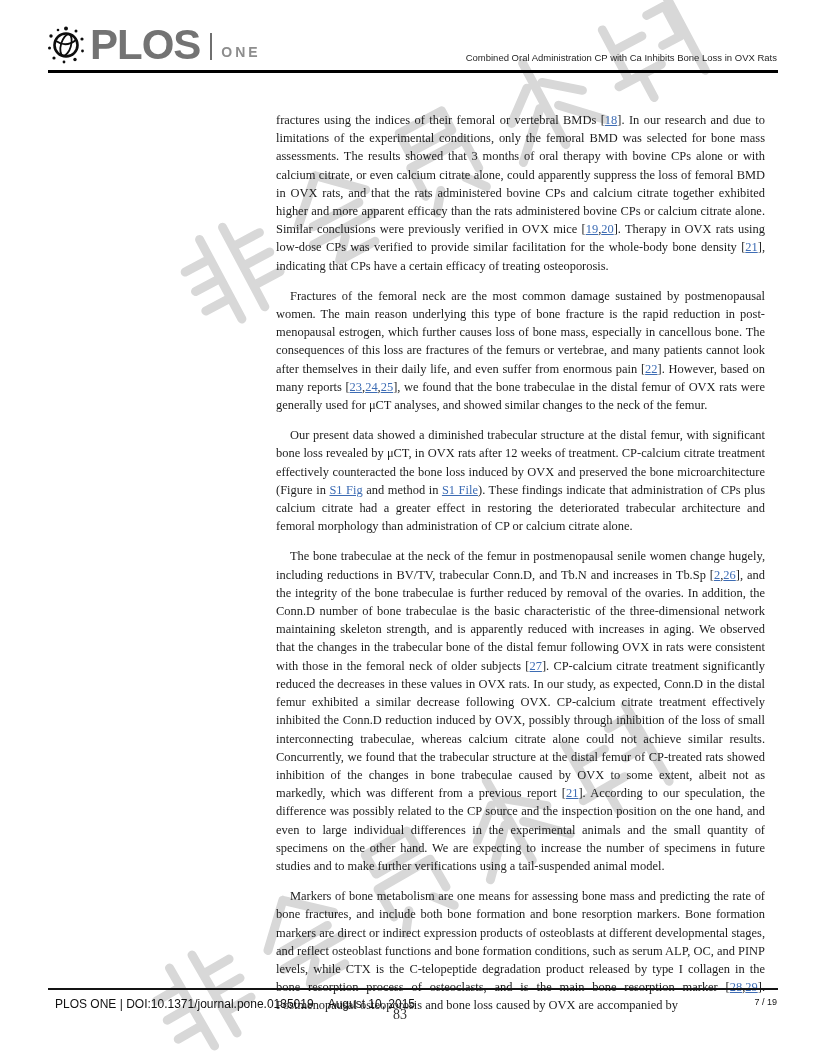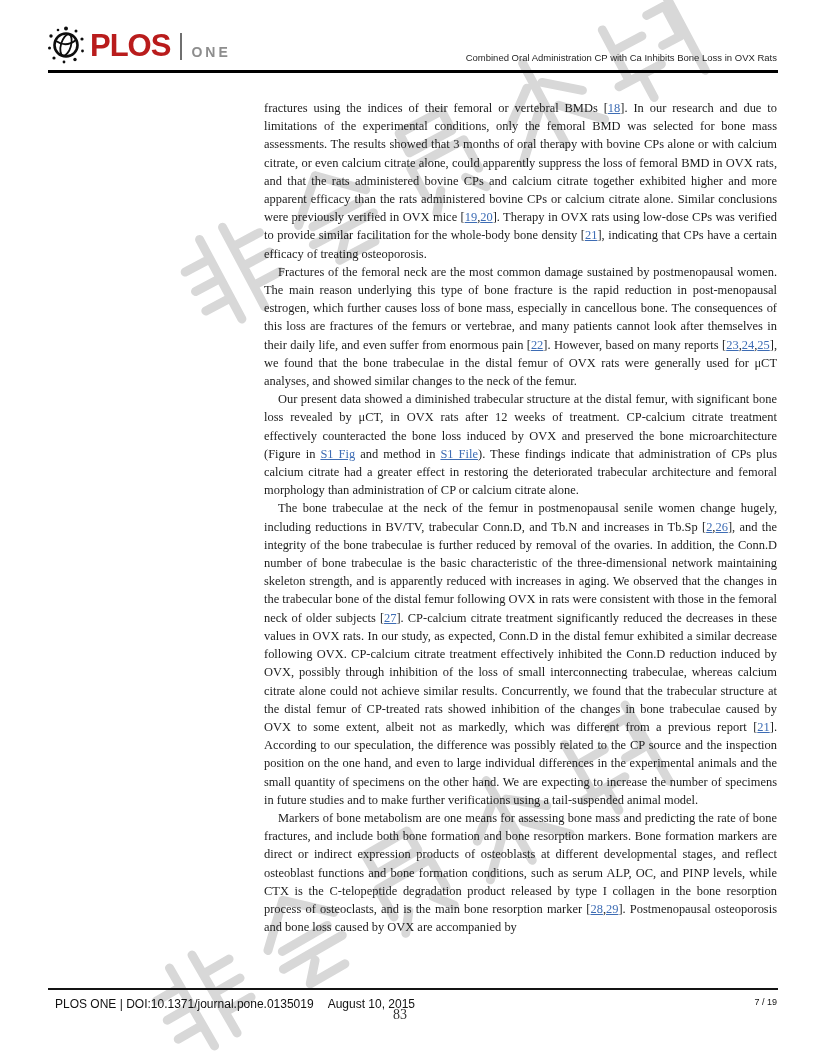--- a/index.html
+++ b/index.html
@@ -24,22 +24,22 @@
 
   
   .logo-row {
     position:absolute; left:46px; top:24px;
     display:flex; align-items:center;
     z-index:2;
   }
   .logo-icon { width:40px; height:42px; margin-right:4px; }
   .plos-word {
     font-family:"Liberation Sans","DejaVu Sans",sans-serif;
-    font-weight:bold; font-size:31px; letter-spacing:-1px;
-    color:#b91c1c; line-height:1;
+    font-weight:bold; font-size:42px; letter-spacing:-1px;
+    color:#737373; line-height:1;
   }
   .logo-divider { width:2px; height:27px; background:#6f6f6f; margin:2px 9px 0 10px; }
   .one-word {
     font-family:"Liberation Sans","DejaVu Sans",sans-serif;
     font-weight:bold; font-size:14px; letter-spacing:3px;
     color:#8d8d8d; margin-top:13px;
   }
   .running-head {
     position:absolute; right:39px; top:52px;
     font-family:"Liberation Sans","DejaVu Sans",sans-serif;
@@ -53,21 +53,21 @@
   }
 
   
   .article-body {
     position:absolute; left:264px; top:99px; width:513px;
     text-align:justify;
     font-size:12.45px; line-height:18.2px;
     color:#1c1c1c;
     z-index:1;
   }
-  .article-body p { margin:0; }
+  .article-body p { margin:12px; }
   .article-body p.indent { text-indent:14px; }
   a.ref-link {
     color:#3d6cb4;
     text-decoration:underline;
     text-underline-offset:1px;
     cursor:pointer;
   }
 
   
   .footer-rule {

